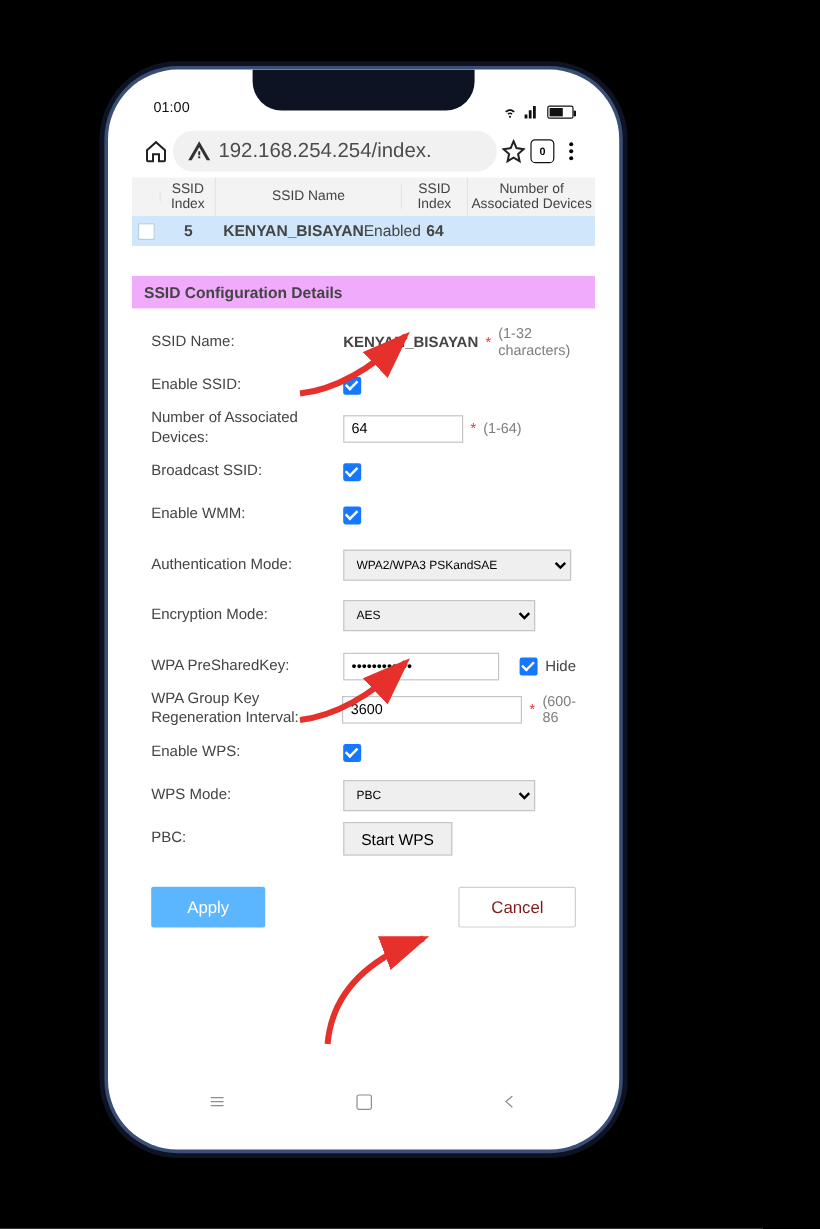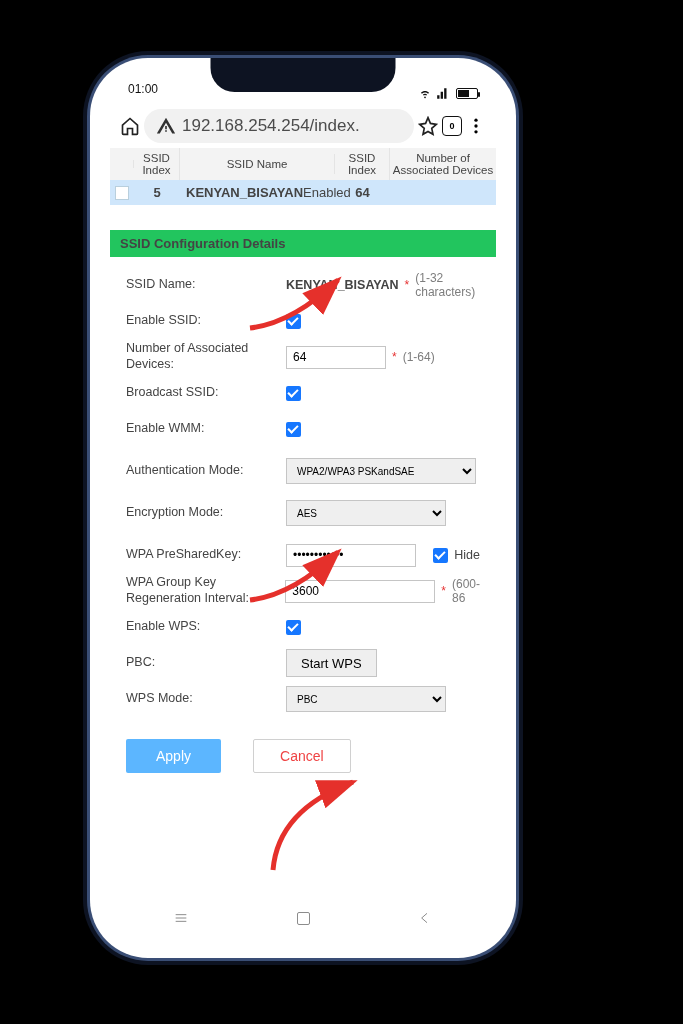--- a/index.html
+++ b/index.html
@@ -53,41 +53,41 @@
     .tbl-head div { padding:4px 2px; border-right:1px solid #e4e4e4; }
     .tbl-row {
       background:#cfe6fb; display:grid;
       grid-template-columns:24px 46px 155px 55px 1fr;
       font-size:13px; align-items:center;
     }
     .tbl-row div { padding:5px 2px; text-align:center; font-weight:600; }
     .tbl-row .ck { display:flex; justify-content:center;}
     .tbl-row .ck input{ width:14px; height:14px; appearance:none; background:#fff; border:1px solid #b9cfdd;}
 
-    .section-title { margin-top:25px; background:#22c55e; font-weight:600; padding:6px 10px; font-size:13px;}
+    .section-title { margin-top:25px; background:#f0abfc; font-weight:600; padding:6px 10px; font-size:13px;}
     .form { padding:8px 16px; }
     .row { display:flex; align-items:center; min-height:32px; margin:4px 0; }
     .row .lbl { width:160px; font-size:12.5px; line-height:1.25; }
     .row .val { flex:1; display:flex; align-items:center; gap:6px; }
     .row .val input[type=text],.row .val input[type=password] {
       height:23px; border:1px solid #c5c5c5; padding:0 6px; font-size:12px;
     }
     .row .hint { color:#e63333; font-size:12px; }
     .row .hint-g { color:#7d7d7d; font-size:12px; }
     select {
       height:26px; border:1px solid #c5c5c5; background:#efefef; font-size:10px; padding:0 6px;
     }
     .chk { width:15px; height:15px; appearance:none; background:#1677ff; position:relative; border-radius:2px;}
     .chk::after { content:""; position:absolute; left:4px; top:1px; width:4px; height:8px; border:solid #fff; border-width:0 2px 2px 0; transform:rotate(45deg);}
     .btn-wps {
       height:28px; padding:0 14px; border:1px solid #c5c5c5; background:#efefef; font-size:13px;
     }
-    .actions { display:flex; gap:32px; justify-content:flex-start; margin:24px 0; }
+    .actions { display:flex; gap:32px; justify-content:space-between; margin:24px 0; }
     .btn-apply { background:#5cb6ff; border:none; color:#fff; height:34px; padding:0 30px; font-size:14px; border-radius:2px;}
-    .btn-cancel { background:#fff; color:#ef4444; border:1px solid #d0d0d0; height:34px; padding:0 26px; font-size:14px; border-radius:2px;}
+    .btn-cancel { background:#fff; color:#7f1d1d; border:1px solid #d0d0d0; height:34px; padding:0 26px; font-size:14px; border-radius:2px;}
 
     
     .arrow { position:absolute; pointer-events:none; }
 
     
     .android-nav {
       position:absolute; bottom:6px; left:50%; transform:translateX(-50%);
       width:260px; height:28px; display:flex; justify-content:space-between; align-items:center;
     }
     .android-nav svg { width:16px; height:16px; color:#8c8c8c; }
@@ -235,30 +235,30 @@
         </div>
 
         <div class="row">
           <div class="lbl">Enable WPS:</div>
           <div class="val">
               <span class="chk"></span>
             </div>
         </div>
 
         <div class="row">
+          <div class="lbl">WPS Mode:</div>
+          <div class="val">
+              <select style="width:160px"><option>PBC</option></select>
+            </div>
+        </div>
+
+        <div class="row">
           <div class="lbl">PBC:</div>
           <div class="val">
               <button class="btn-wps">Start WPS</button>
-            </div>
-        </div>
-
-        <div class="row">
-          <div class="lbl">WPS Mode:</div>
-          <div class="val">
-              <select style="width:160px"><option>PBC</option></select>
             </div>
         </div>
 
         <div class="actions">
           <button class="btn-apply">Apply</button>
           <button class="btn-cancel">Cancel</button>
         </div>
       </div>
     </div>
 

